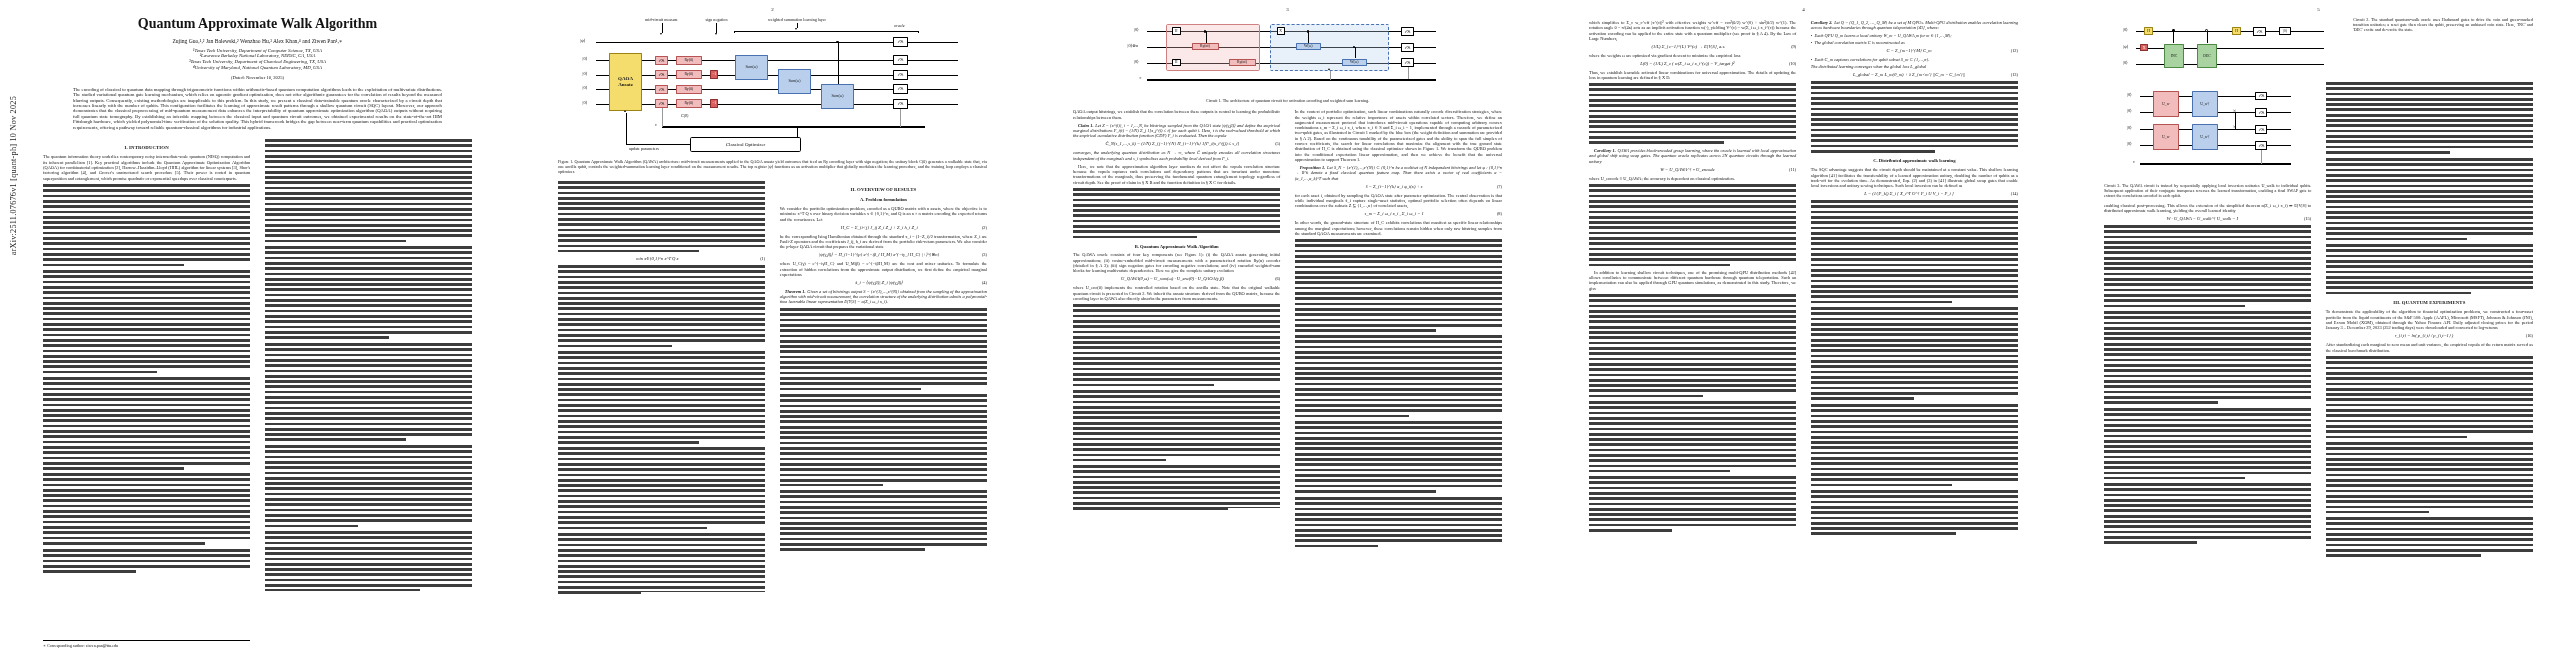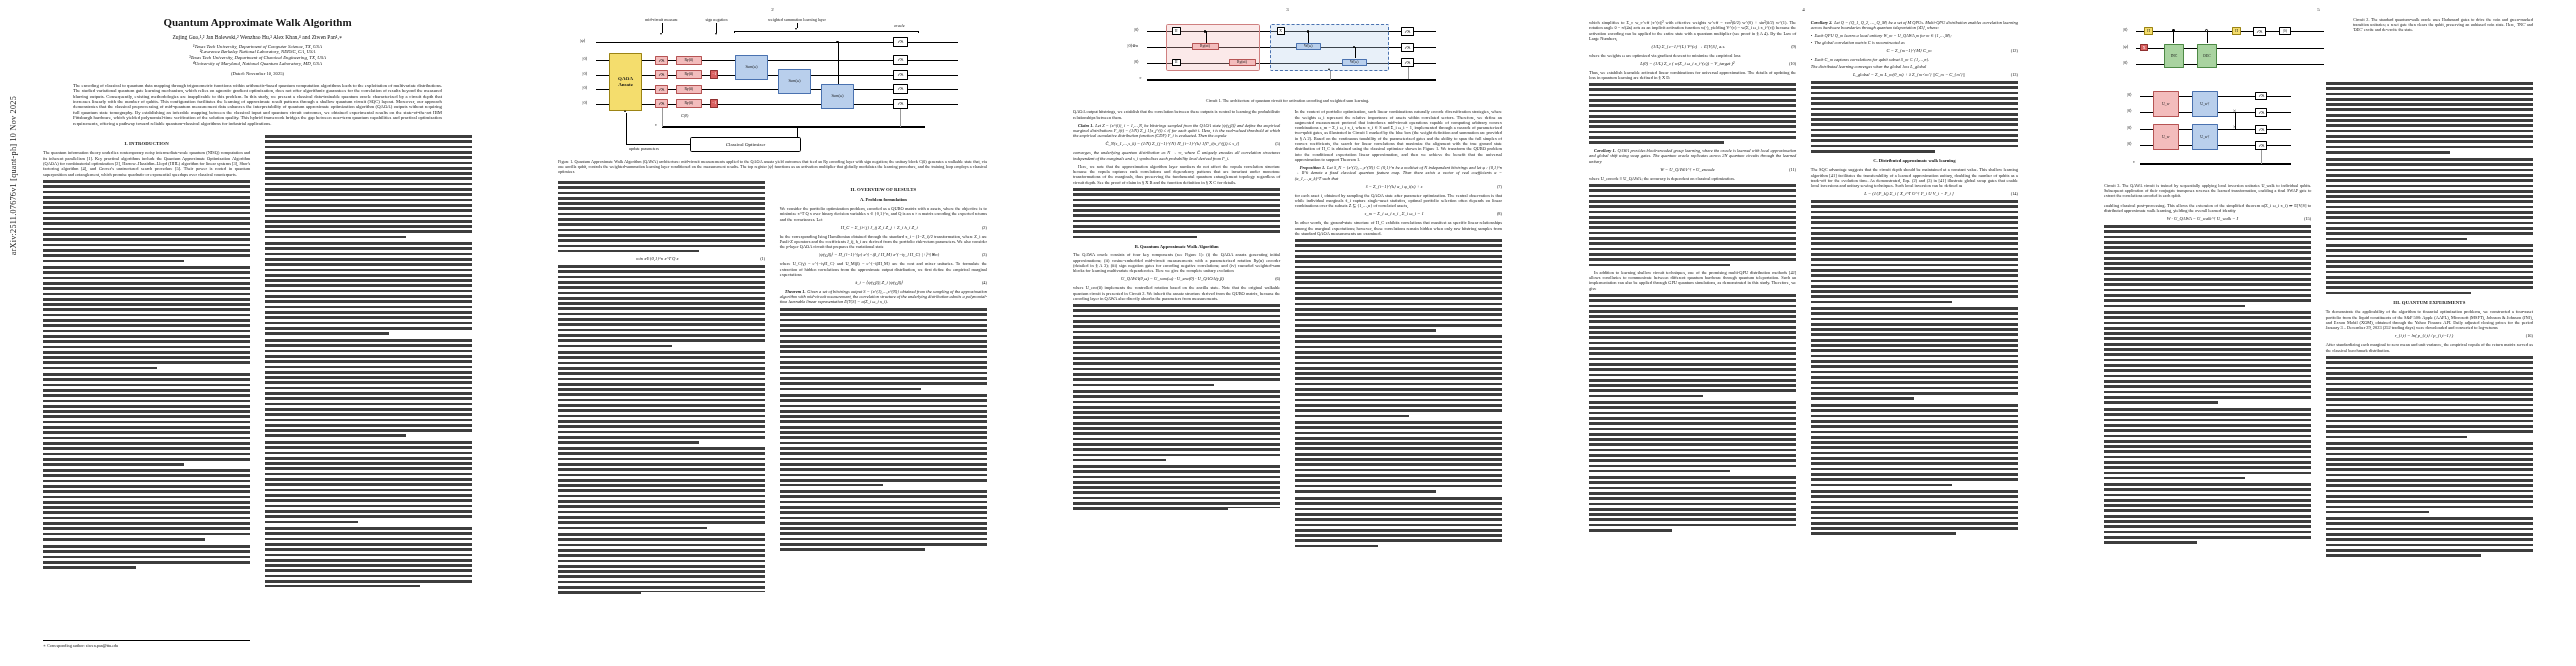--- a/index.html
+++ b/index.html
@@ -23,21 +23,21 @@
 .eq{display:flex;align-items:center;gap:3.3px;margin:2.8px 0 3.9px;font-size:4.6px;font-style:italic}
 .eq .b{flex:1;text-align:center;min-width:0}
 .eq .n{font-style:normal;font-size:4.4px}
 .sec-head{font-size:4.8px;font-weight:700;text-align:center;margin:6.1px 0 4.4px;letter-spacing:0.1px}
 .sub-head{font-size:4.6px;font-weight:700;text-align:center;margin:5.6px 0 3.9px}
 .caption{font-size:4.2px;line-height:5px;text-align:justify}
 .bullet{display:flex;gap:2.2px;font-size:4.4px;line-height:5.3px;font-style:italic;margin:0 0 1.7px}
 .arxiv{position:absolute;left:9px;top:96px;writing-mode:vertical-rl;transform:rotate(180deg);
   font-size:8.3px;letter-spacing:0.2px;color:#1d1d1d;white-space:nowrap;z-index:9}
 .tblock{text-align:center}
-.title{font-size:11px;font-weight:700;margin:15.6px 0 6.1px}
+.title{font-size:14px;font-weight:700;margin:15.6px 0 6.1px}
 .authors{font-size:5.6px;margin:0 0 3.9px}
 .affil{font-size:4.8px;font-style:italic;line-height:5.9px}
 .dated{font-size:4.6px;margin-top:3.3px}
 .abstract{margin:7.2px auto 0;width:86%;font-size:4.7px;line-height:5.4px;text-align:justify}
 .footnote{position:absolute;left:43px;bottom:19px;width:207px;font-size:4.2px;border-top:0.3px solid #000;padding-top:1.7px}
 
 .fig{position:relative}
 .wire{position:absolute;height:0.6px;background:#000}
 .cw{position:absolute;height:1.7px;border-top:0.6px solid #000;border-bottom:0.6px solid #000}
 .vl{position:absolute;width:0.6px;background:#000;z-index:2}

